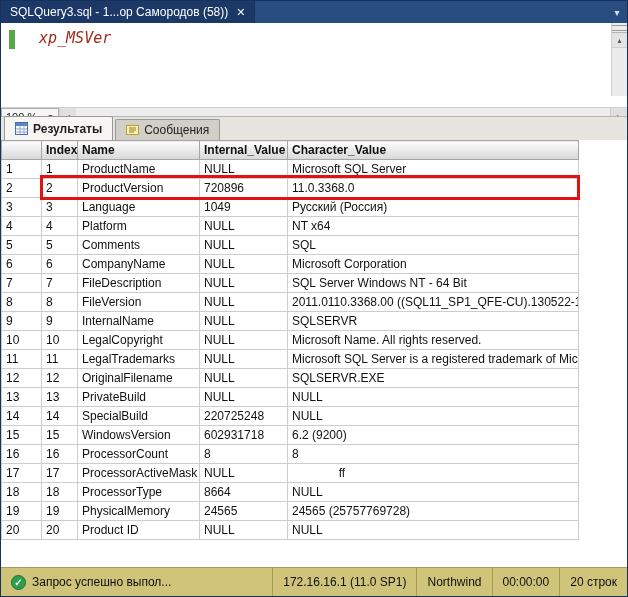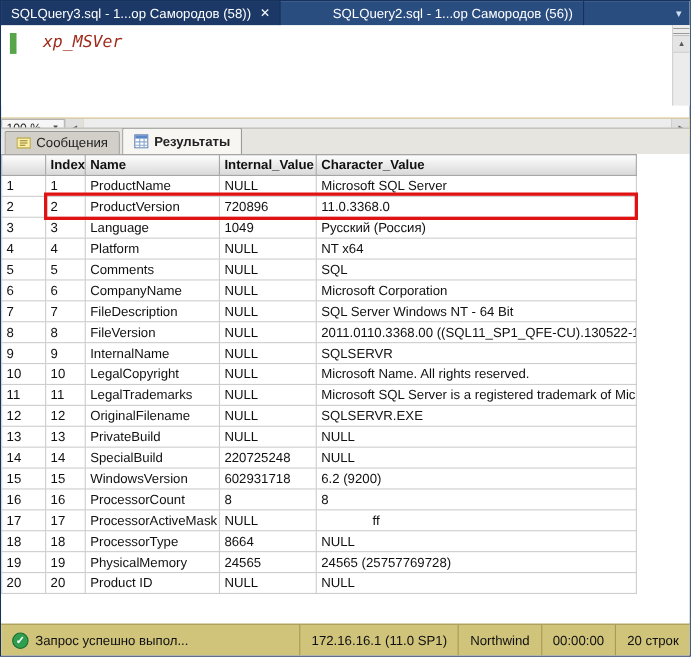--- a/index.html
+++ b/index.html
@@ -94,23 +94,20 @@
     display:flex; align-items:center; justify-content:center; flex:0 0 auto; }
 </style>
 </head>
 <body style="--tabstrip-bg: #2a4d80; --active-tab-bg: #1b3866; --selection: #8b8b62; --null-bg: #ffffe1; --highlight: #e01212; --status-bg: #d0c37a; --code-color: #9e2a1b; --change-bar: #57a64a;">
 
 <div class="tabstrip">
   <div class="tab active">
     <span>SQLQuery3.sql - 1...ор Самородов (58))</span>
     <span class="close">✕</span>
   </div>
-  <div class="tab">
-    <span>SQLQuery2.sql - 1...ор Самородов (56))</span>
-  </div>
   <div class="tab-corner">▾</div>
 </div>
 
 <div class="editor">
   <div class="change-bar"></div>
   <div class="code">xp_MSVer</div>
   <div class="editor-vscroll">
     <div class="grip"></div>
     <div class="sc-btn">▲</div>
   </div>
@@ -122,43 +119,43 @@
     <span class="chev">▼</span>
   </div>
   <div class="hscroll">
     <div class="hs-btn">◄</div>
     <div class="hs-track"></div>
     <div class="hs-btn">►</div>
   </div>
 </div>
 
 <div class="rtabs">
-  <div class="rtab">
-    <span>
-      <svg width="13" height="13" viewBox="0 0 13 13">
-          <rect x="0.5" y="1.5" width="12" height="9" fill="#fdf0a8" stroke="#b5a23c"></rect>
-          <line x1="3" y1="4" x2="10" y2="4" stroke="#8f7f2d"></line>
-          <line x1="3" y1="6" x2="10" y2="6" stroke="#8f7f2d"></line>
-          <line x1="3" y1="8" x2="8" y2="8" stroke="#8f7f2d"></line>
-        </svg>
-    </span>
-    <span>Сообщения</span>
-  </div>
   <div class="rtab active">
     <span>
       <svg width="13" height="13" viewBox="0 0 13 13">
           <rect x="0.5" y="0.5" width="12" height="12" fill="#fff" stroke="#4a6ea9"></rect>
           <rect x="1" y="1" width="11" height="3" fill="#5a87c5"></rect>
           <line x1="1" y1="7" x2="12" y2="7" stroke="#8aa7cc"></line>
           <line x1="1" y1="10" x2="12" y2="10" stroke="#8aa7cc"></line>
           <line x1="5" y1="4" x2="5" y2="12" stroke="#8aa7cc"></line>
           <line x1="9" y1="4" x2="9" y2="12" stroke="#8aa7cc"></line>
         </svg>
     </span>
     <span>Результаты</span>
+  </div>
+  <div class="rtab">
+    <span>
+      <svg width="13" height="13" viewBox="0 0 13 13">
+          <rect x="0.5" y="1.5" width="12" height="9" fill="#fdf0a8" stroke="#b5a23c"></rect>
+          <line x1="3" y1="4" x2="10" y2="4" stroke="#8f7f2d"></line>
+          <line x1="3" y1="6" x2="10" y2="6" stroke="#8f7f2d"></line>
+          <line x1="3" y1="8" x2="8" y2="8" stroke="#8f7f2d"></line>
+        </svg>
+    </span>
+    <span>Сообщения</span>
   </div>
 </div>
 
 <div class="grid-area">
   <table class="grid">
     <colgroup>
       <col style="width:40px">
         <col style="width:36px">
         <col style="width:122px">
       <col style="width:88px">

